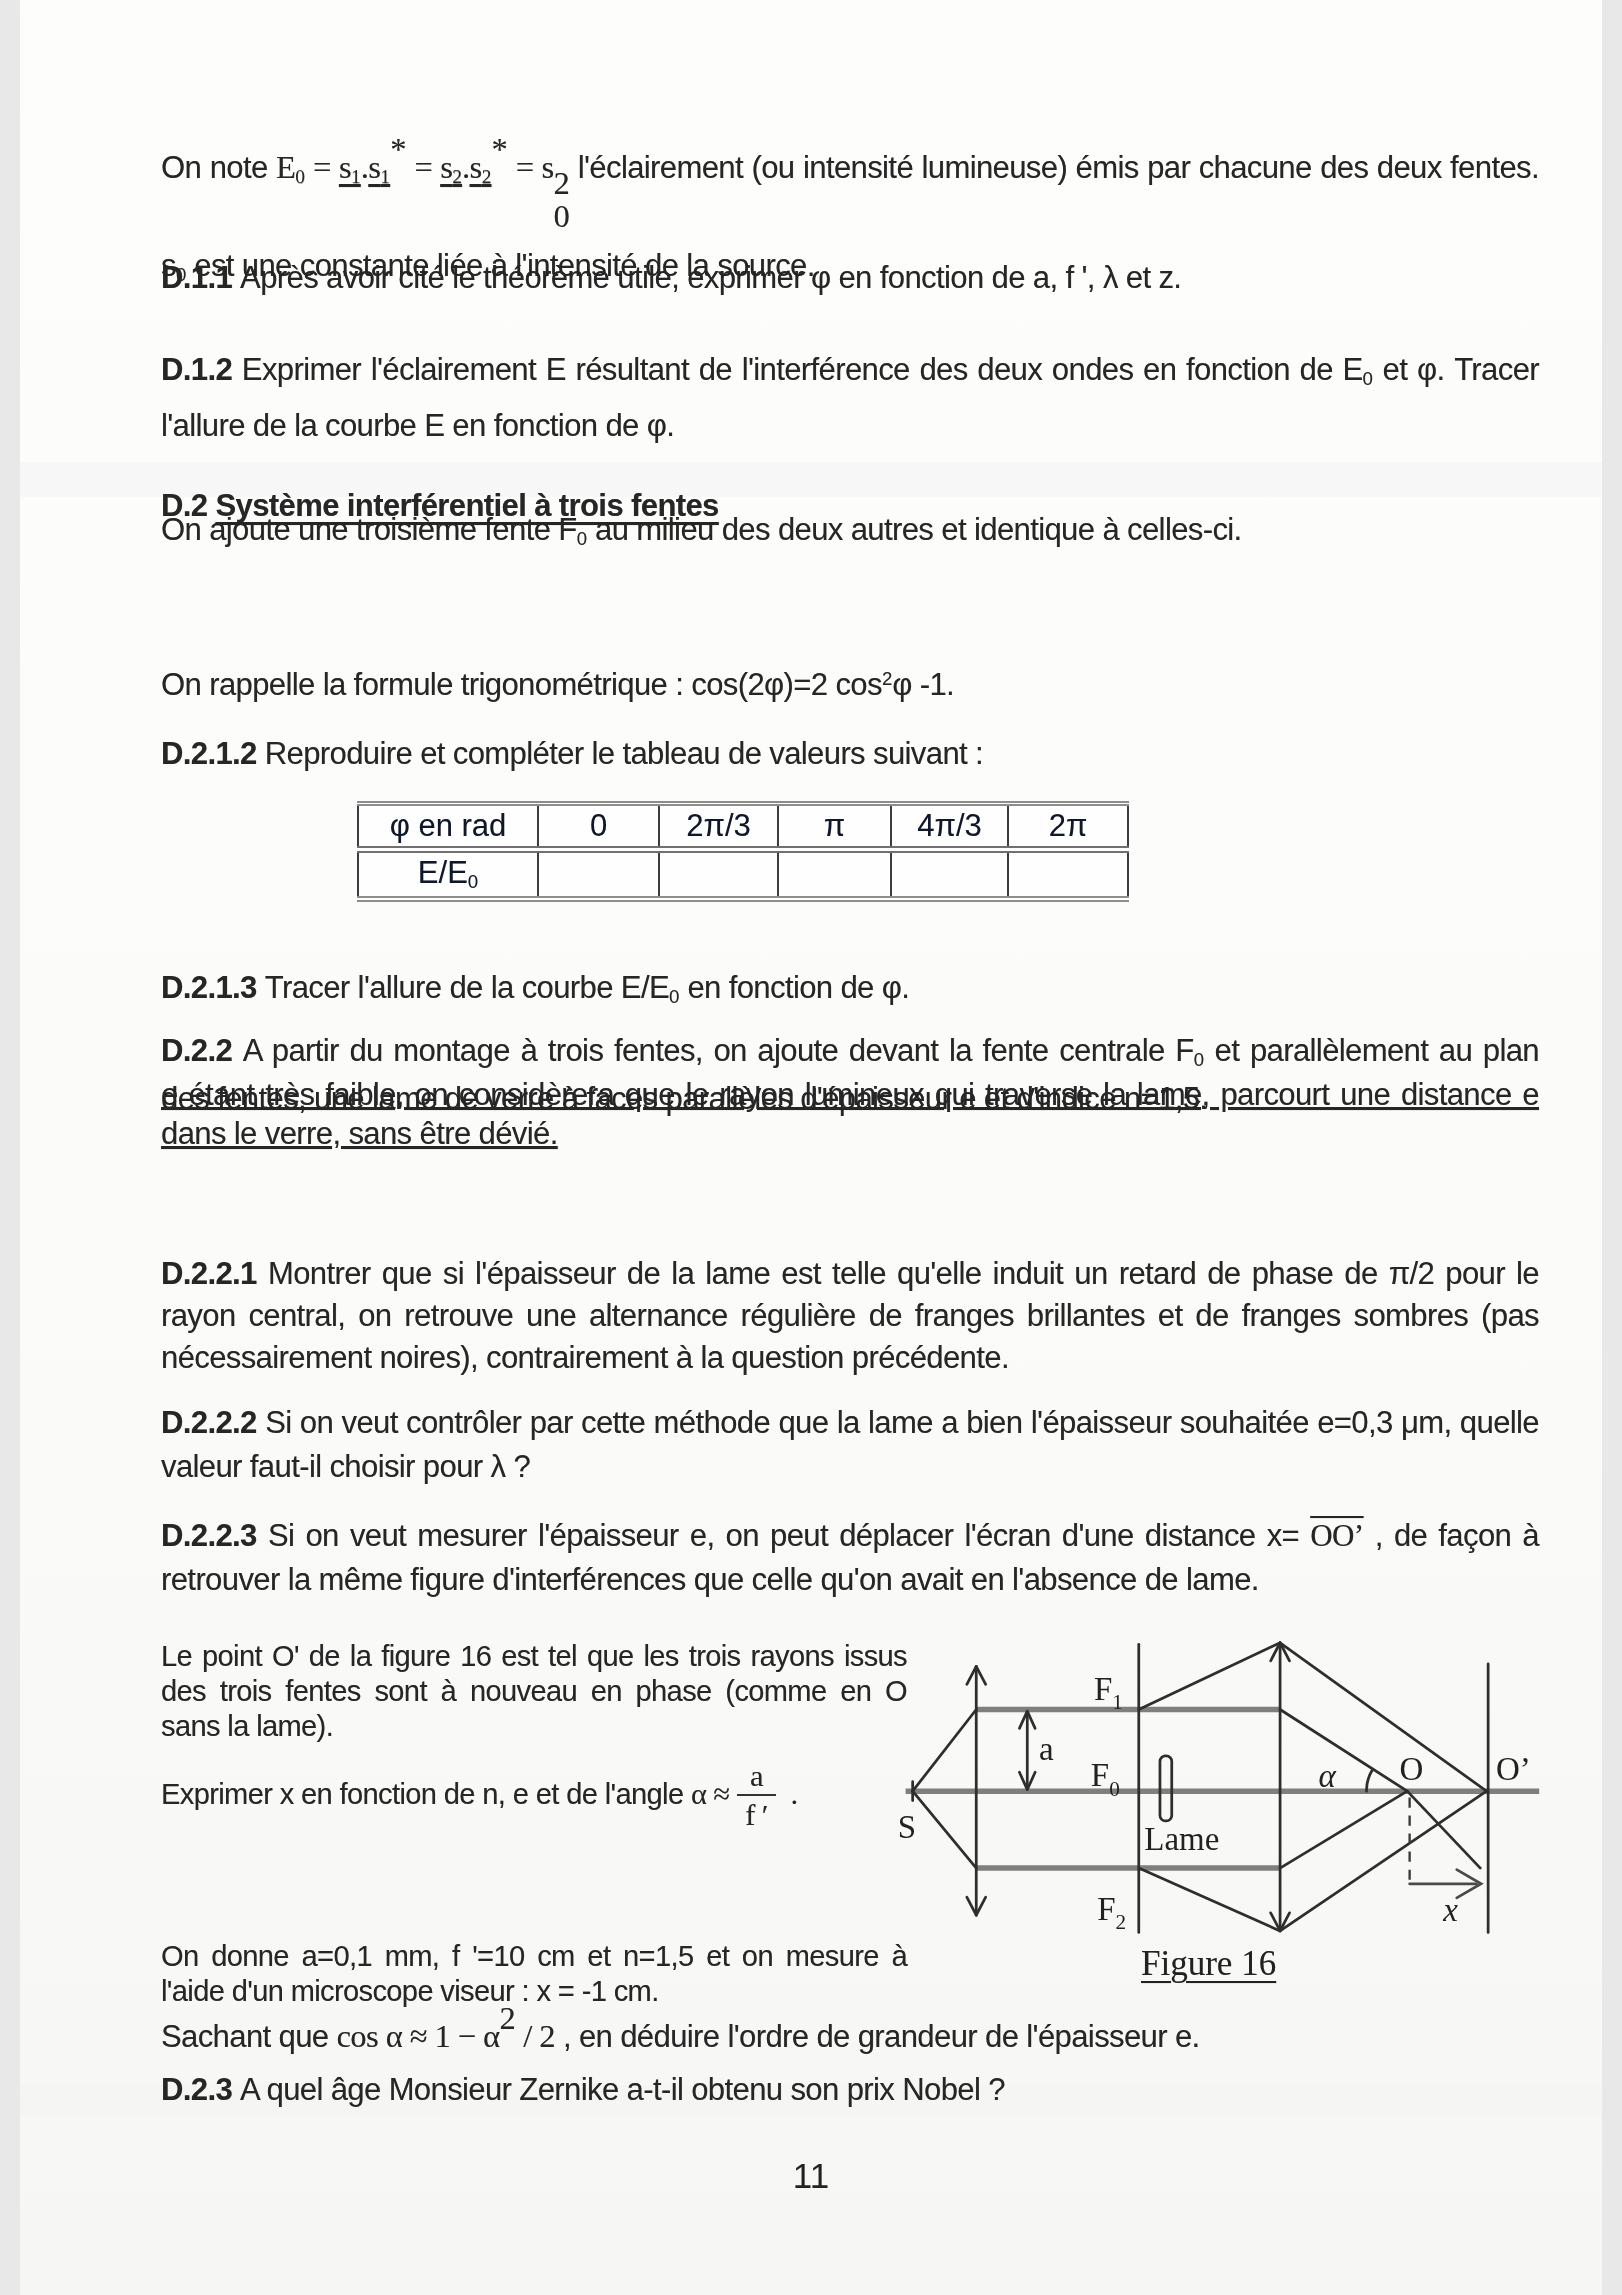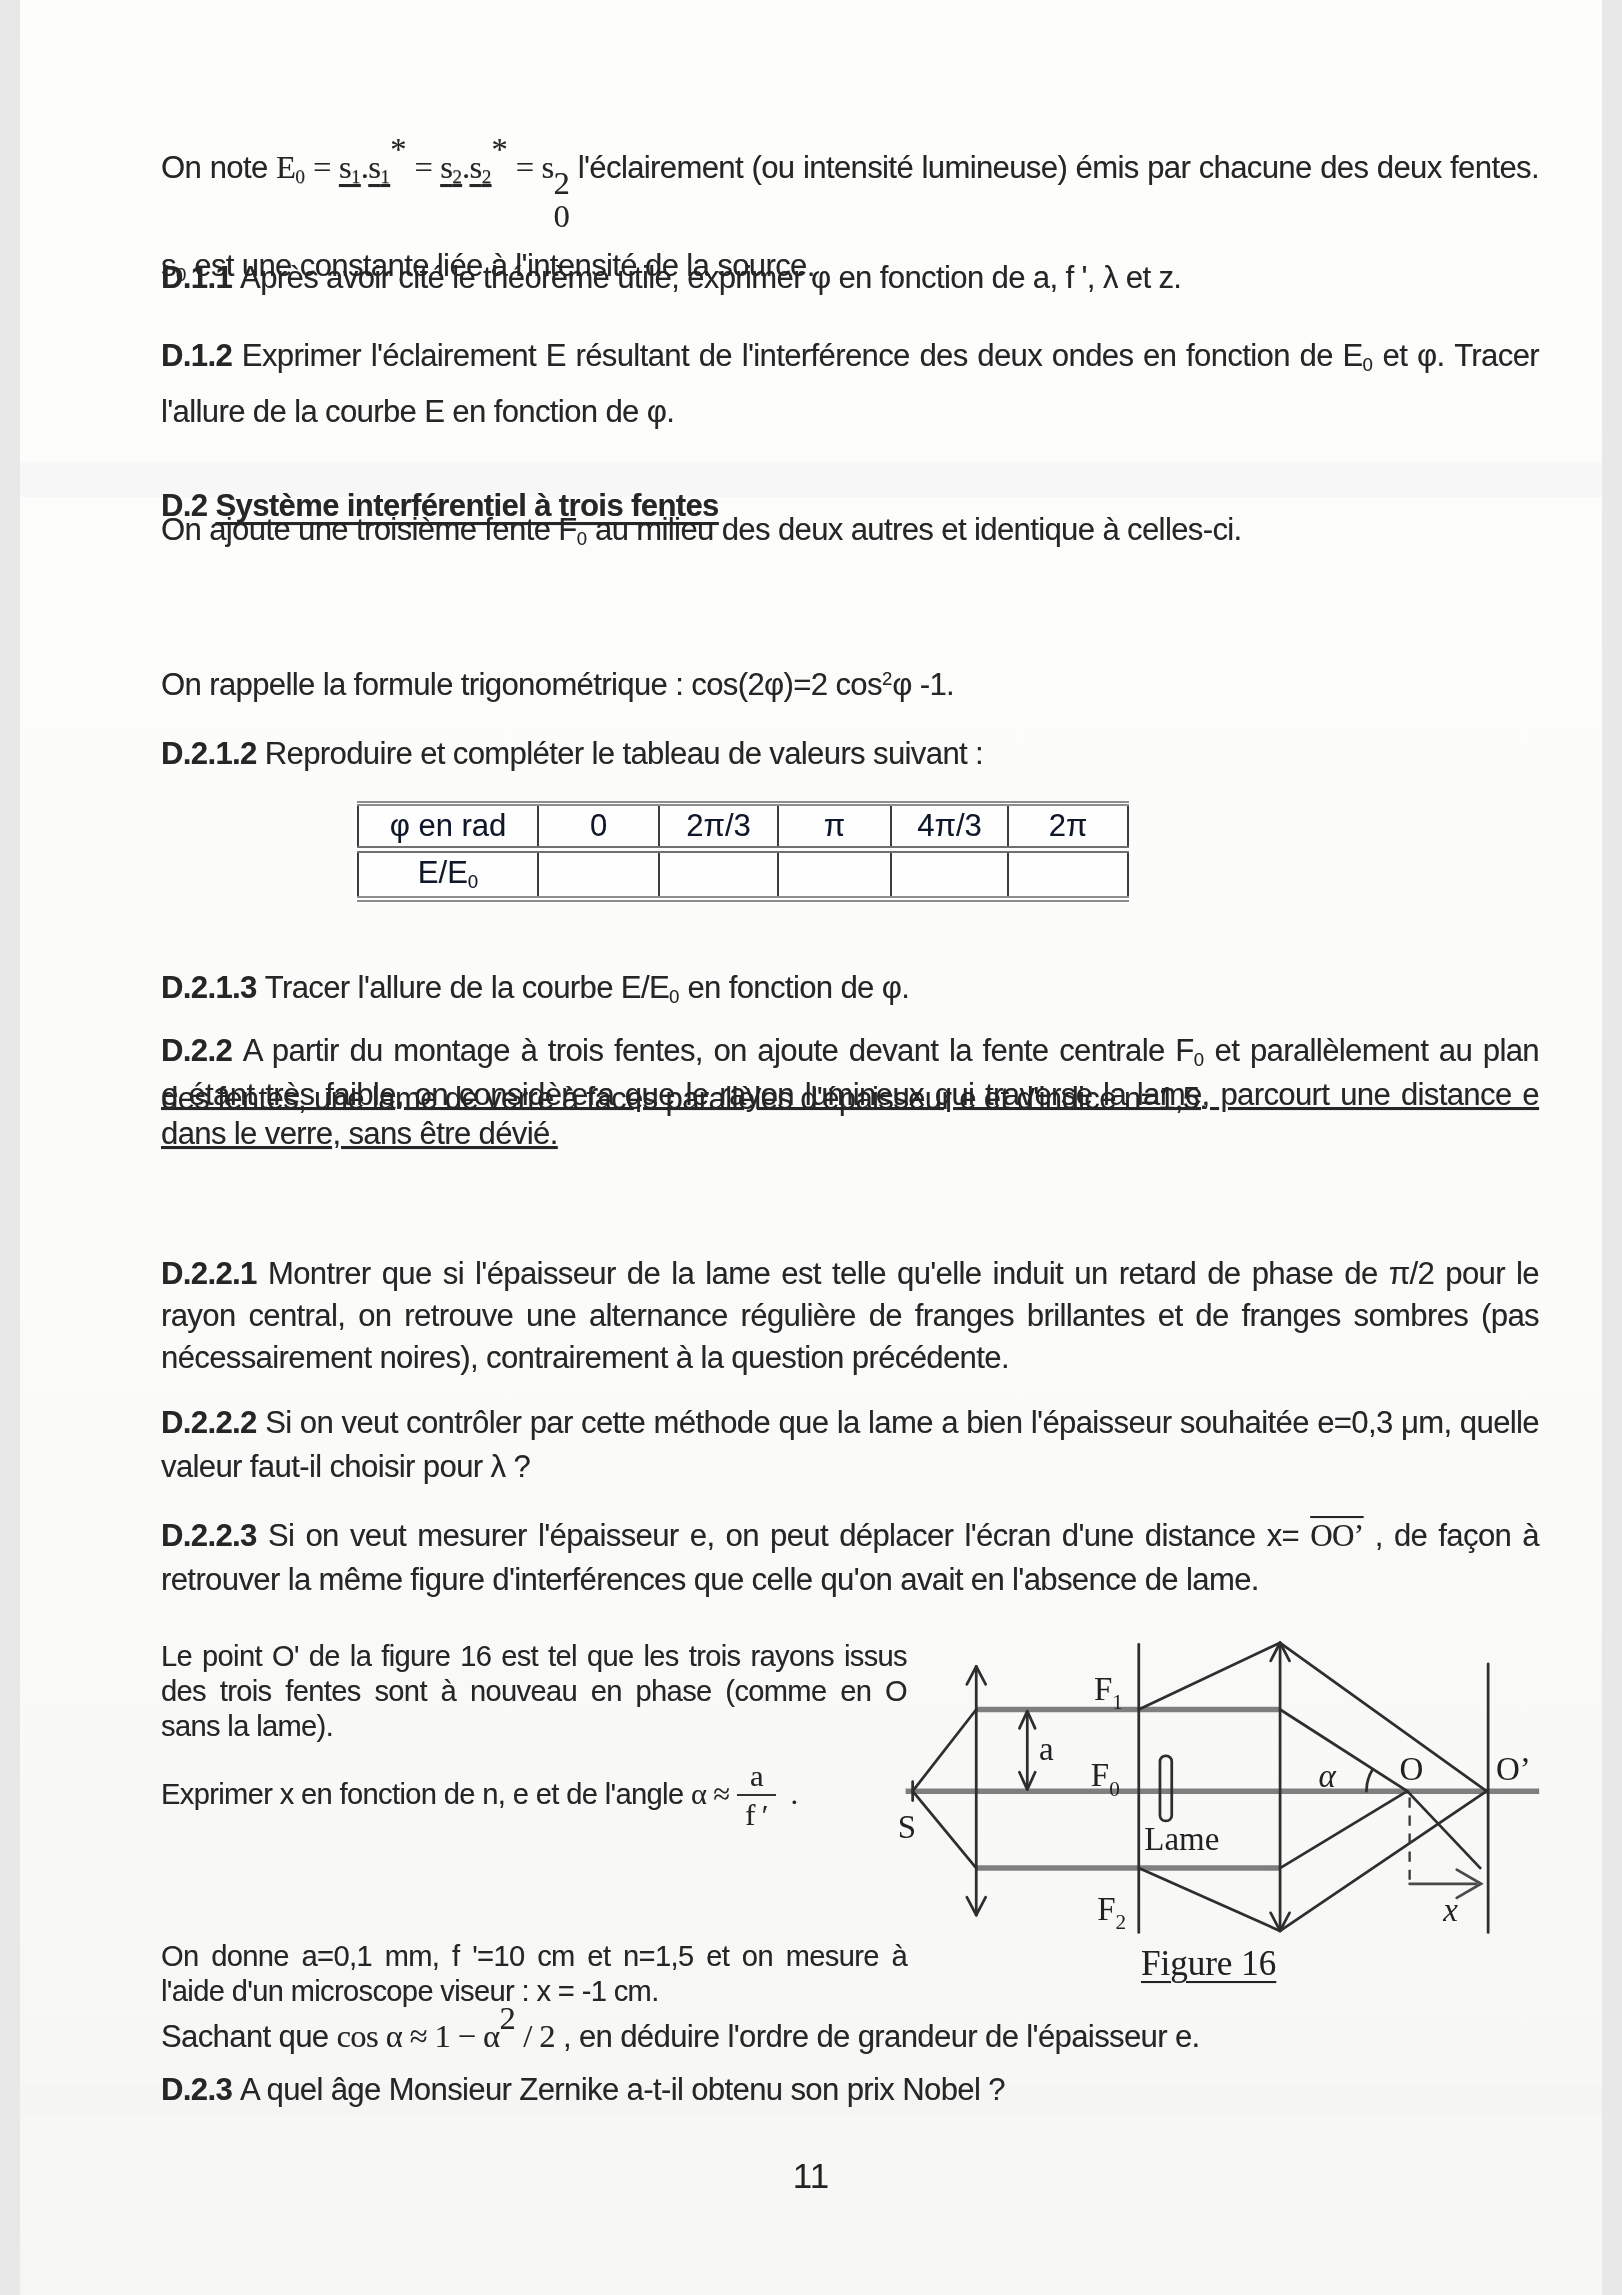--- a/index.html
+++ b/index.html
@@ -69,21 +69,21 @@
   <div class="band" style="top:462px;height:35px;"></div>
   <div class="band" style="top:2085px;height:31px;"></div>
 
   <div class="para eq" style="top:118px;line-height:63px;"><span>On note  </span><span class="m"><span>E</span><span class="sub">0</span></span><span class="m"> = </span><span class="m u"><span>s</span><span class="sub">1</span></span><span class="m">.</span><span class="m u"><span>s</span><span class="sub">1</span></span><span class="m sup">*</span><span class="m"> = </span><span class="m u"><span>s</span><span class="sub">2</span></span><span class="m">.</span><span class="m u"><span>s</span><span class="sub">2</span></span><span class="m sup">*</span><span class="m"> = </span><span class="m">s</span><span class="stack m">
         <span>2</span>
         <span>0</span>
       </span><span>  l'éclairement (ou intensité lumineuse) émis par chacune des deux fentes. s</span><span class="sub">0</span><span> est une constante liée à l'intensité de la source.</span></div>
 
   <div class="para" style="top:257px;"><span class="b">D.1.1 </span><span>Après avoir cité le théorème utile, exprimer φ en fonction de a, f ', λ et z.</span></div>
 
-  <div class="para" style="top:332px;line-height:47px;"><span class="b">D.1.2 </span><span>Exprimer l'éclairement E résultant de l'interférence des deux ondes en fonction de E</span><span class="sub">0</span><span> et φ. Tracer l'allure de la courbe E en fonction de φ.</span></div>
+  <div class="para" style="top:346px;line-height:47px;"><span class="b">D.1.2 </span><span>Exprimer l'éclairement E résultant de l'interférence des deux ondes en fonction de E</span><span class="sub">0</span><span> et φ. Tracer l'allure de la courbe E en fonction de φ.</span></div>
 
   <div class="para" style="top:441px;margin-top:44px;"><span class="b">D.2 </span><span class="b u">Système interférentiel à trois fentes</span></div>
 
   <div class="para" style="top:509px;"><span>On ajoute une troisième fente F</span><span class="sub">0</span><span> au milieu des deux autres et identique à celles-ci.</span></div>
 
 
   <div class="para" style="top:658px;"><span>On rappelle la formule trigonométrique : cos(2φ)=2 cos</span><span class="sup">2</span><span>φ -1.</span></div>
 
   <div class="para" style="top:733px;"><span class="b">D.2.1.2</span><span>  Reproduire et compléter le tableau de valeurs suivant :</span></div>
 

